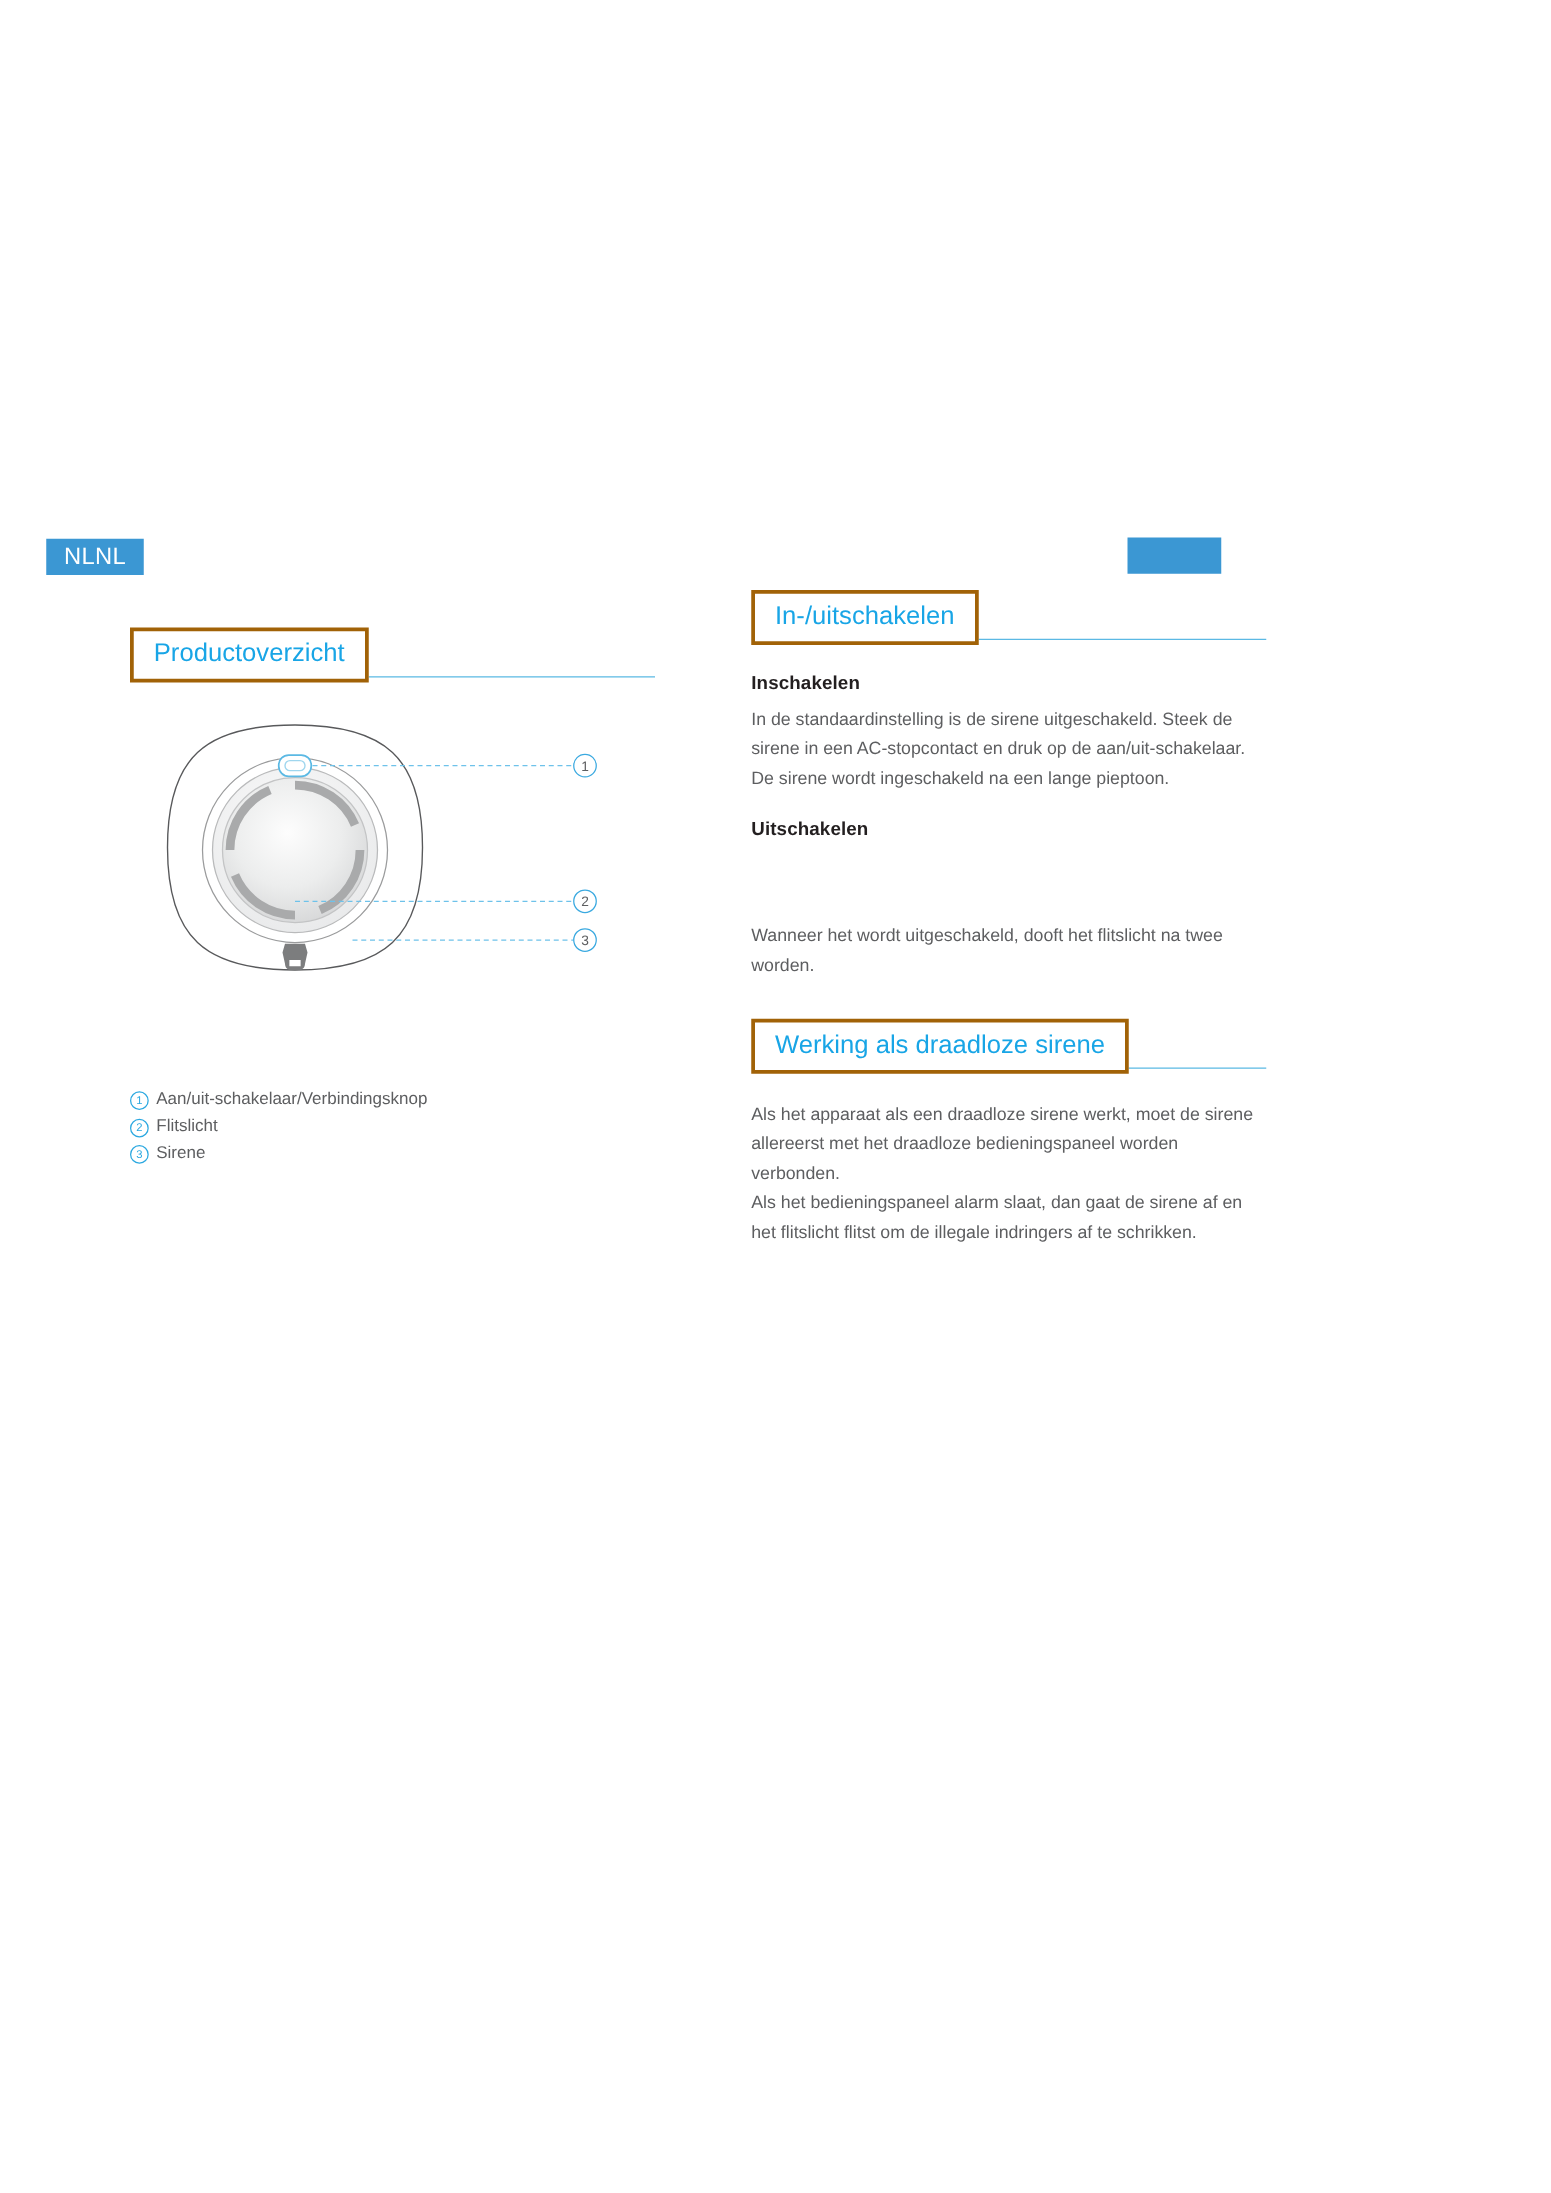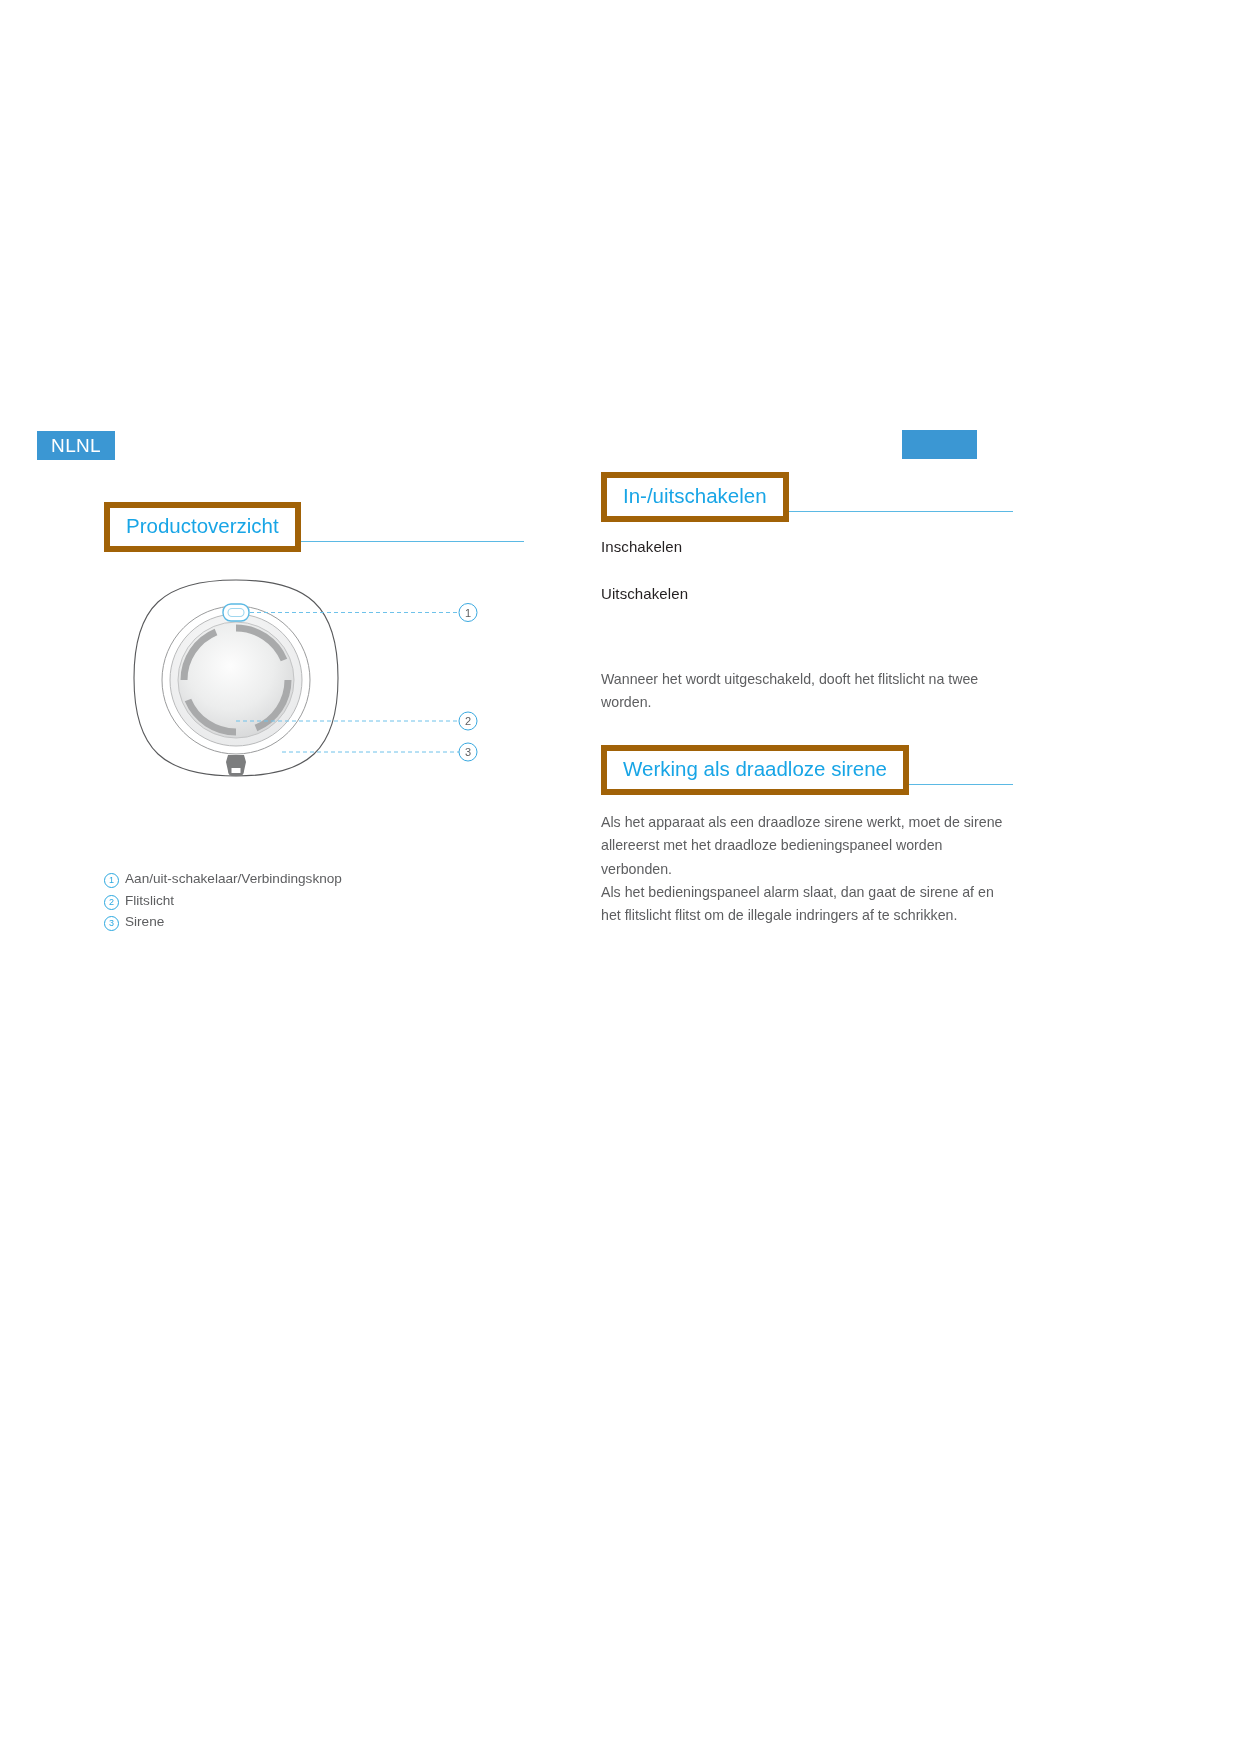--- a/index.html
+++ b/index.html
@@ -71,21 +71,21 @@
   .gap-30 { height: 30px; }
 
   
   .section-head {
     position: relative;
     height: 40px;
     margin-top: 0;
   }
   .section-head .box {
     display: inline-block;
-    border: 6px solid #a16207;
+    border: 3px solid #a16207;
     padding: 5px 16px 7px 16px;
     color: #18a5e6;
     font-size: 20.5px;
     line-height: 26px;
     background: #ffffff;
     position: relative;
     z-index: 2;
     white-space: nowrap;
   }
   .section-head .rule {
@@ -95,21 +95,21 @@
     bottom: 0;
     height: 1px;
     background: #5bb9e4;
     z-index: 1;
   }
 
   
   .sub-head {
     font-size: 15px;
     color: #231f20;
-    font-weight: 400;
+    font-weight: 700;
     margin: 0;
     letter-spacing: 0.1px;
   }
 
   
   .legend {
     list-style: none;
     margin: 0;
     padding: 0;
   }
@@ -248,20 +248,21 @@
 
     <div class="section-head">
       <span class="box">In-/uitschakelen</span>
       <span class="rule"></span>
     </div>
 
     <div class="gap-26"></div>
 
     <p class="sub-head">Inschakelen</p>
     <div class="gap-10"></div>
+    <p class="body-text">In de standaardinstelling is de sirene uitgeschakeld. Steek de sirene in een AC-stopcontact en druk op de aan/uit-schakelaar. De sirene wordt ingeschakeld na een lange pieptoon.</p>
 
     <div class="gap-20"></div>
 
     <p class="sub-head">Uitschakelen</p>
     <div class="gap-10"></div>
 
     <div class="gap-30"></div>
 
 
     <div class="gap-26"></div>

